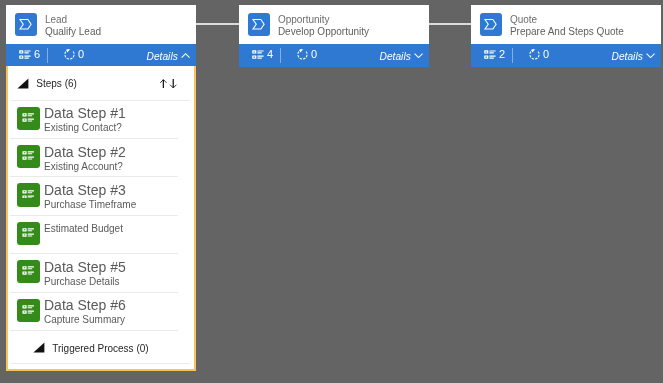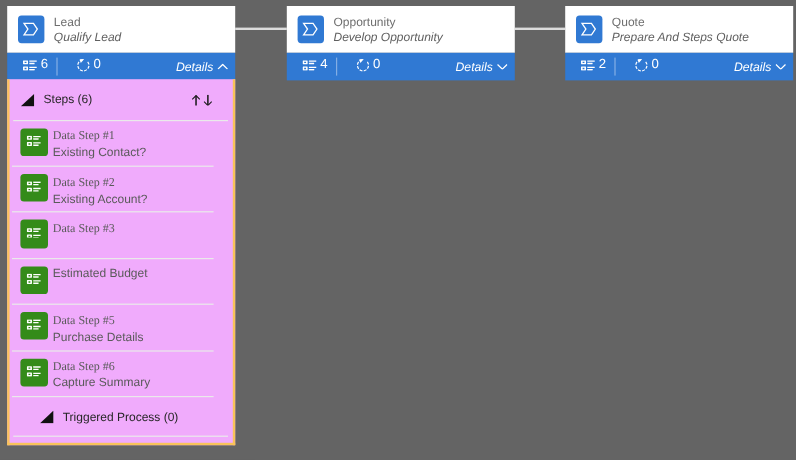--- a/index.html
+++ b/index.html
@@ -4,37 +4,37 @@
 <style>
   html,body{margin:0;padding:0;}
   body{width:663px;height:383px;background:#646464;font-family:"Liberation Sans",sans-serif;overflow:hidden;position:relative;-webkit-font-smoothing:antialiased;}
   .stage-name,.stage-sub,.step-title,.step-sub,.sect-row .lbl,.metric .num,.details{filter:blur(0px);}
   .connector{position:absolute;height:2px;background:#dcdcdc;top:23px;}
   .stage{position:absolute;top:5px;width:190px;}
   .stage-head{height:39px;background:#ffffff;position:relative;}
   .stage-icon{position:absolute;left:9.4px;top:8.2px;width:22.6px;height:23.2px;border-radius:3px;background:#3079d3;display:flex;align-items:center;justify-content:center;}
   .stage-text{position:absolute;left:39.4px;top:9.2px;}
   .stage-name{font-size:10px;line-height:11.9px;color:#6e6e6e;white-space:nowrap;}
-  .stage-sub{font-size:10px;line-height:11.9px;color:#606060;white-space:nowrap;font-style:italic;}
+  .stage-sub{font-size:10px;line-height:11.9px;color:#606060;white-space:nowrap;}
   .stage-bar{height:23px;background:#3079d3;position:relative;color:#ffffff;}
   .metric{position:absolute;height:20px;display:flex;align-items:center;}
   .metric .num{margin-left:3.2px;font-size:11px;line-height:11px;position:relative;top:0.6px;}
   .vsep{position:absolute;top:3.5px;width:1px;height:15px;background:#83aee4;}
   .details{position:absolute;right:5.4px;top:1.4px;height:22px;display:flex;align-items:center;font-size:10.2px;font-style:italic;}
   .details .chev{margin-left:3.2px;display:flex;position:relative;top:-0.6px;}
-  .panel{position:absolute;left:5.7px;top:66px;width:190.5px;height:305px;box-sizing:border-box;background:#f0abfc;border:2px solid #f9c35a;border-top:none;}
+  .panel{position:absolute;left:5.7px;top:66px;width:190.5px;height:305px;box-sizing:border-box;background:#ffffff;border:2px solid #f9c35a;border-top:none;}
   .sect-row{position:relative;}
   .sect-row .tri{position:absolute;display:flex;}
   .sect-row .lbl{position:absolute;font-size:10px;line-height:12px;color:#262626;white-space:nowrap;}
   .arrows{position:absolute;display:flex;}
   .hsep{position:absolute;height:1px;background:#eaeaea;}
   .step-row{position:absolute;left:0;right:0;}
   .step-icon{position:absolute;left:9.2px;top:7.1px;width:23.4px;height:23.2px;border-radius:3px;background:#348b19;display:flex;align-items:center;justify-content:center;padding-bottom:2.0px;padding-right:1.0px;box-sizing:border-box;}
   .step-text{position:absolute;left:36.3px;top:7.8px;}
-  .step-title{font-size:10px;line-height:13.9px;color:#5a5a5a;white-space:nowrap;font-family:Liberation Serif, serif;}
+  .step-title{font-size:14px;line-height:13.9px;color:#5a5a5a;white-space:nowrap;}
   .step-sub{font-size:10px;line-height:13.9px;color:#5a5a5a;white-space:nowrap;}
 </style>
 </head>
 <body>
 
 <div class="connector" style="left:195.5px;width:43px;"></div>
 <div class="connector" style="left:428.5px;width:42px;"></div>
 
 <div class="stage" style="left:5.5px">
   <div class="stage-head">
@@ -247,20 +247,21 @@
             <rect x="22.4" y="1.2" width="25.6" height="4.6" rx="0.5"></rect>
             <rect x="22.4" y="9.2" width="18.2" height="4.6" rx="0.5"></rect>
             <path d="M0.8 23.7 A1.5 1.5 0 0 1 2.3 22.2 L16.5 22.2 A1.5 1.5 0 0 1 18.0 23.7 L18.0 33.9 A1.5 1.5 0 0 1 16.5 35.4 L2.3 35.4 A1.5 1.5 0 0 1 0.8 33.9 Z M6.2 26.5 L12.6 26.5 L12.6 31.1 L6.2 31.1 Z"></path>
             <rect x="22.4" y="22.6" width="25.6" height="4.6" rx="0.5"></rect>
             <rect x="22.4" y="30.6" width="18.2" height="4.6" rx="0.5"></rect>
           </g>
         </svg>
       </span>
     <span class="step-text">
       <div class="step-title">Data Step #3</div>
+      <div class="step-sub">Purchase Timeframe</div>
     </span>
   </div>
   <div class="hsep" style="left:2.5px;right:16.5px;top:148.70px"></div>
   <div class="step-row" style="top:148.70px;height:38.4px">
     <span class="step-icon">
         <svg width="12.20" height="8.80" viewBox="0 0 48 36">
           <g fill="#ffffff" fill-rule="evenodd">
             <path d="M0.8 2.3 A1.5 1.5 0 0 1 2.3 0.8 L16.5 0.8 A1.5 1.5 0 0 1 18.0 2.3 L18.0 12.5 A1.5 1.5 0 0 1 16.5 14.0 L2.3 14.0 A1.5 1.5 0 0 1 0.8 12.5 Z M6.2 5.1 L12.6 5.1 L12.6 9.7 L6.2 9.7 Z"></path>
             <rect x="22.4" y="1.2" width="25.6" height="4.6" rx="0.5"></rect>
             <rect x="22.4" y="9.2" width="18.2" height="4.6" rx="0.5"></rect>

